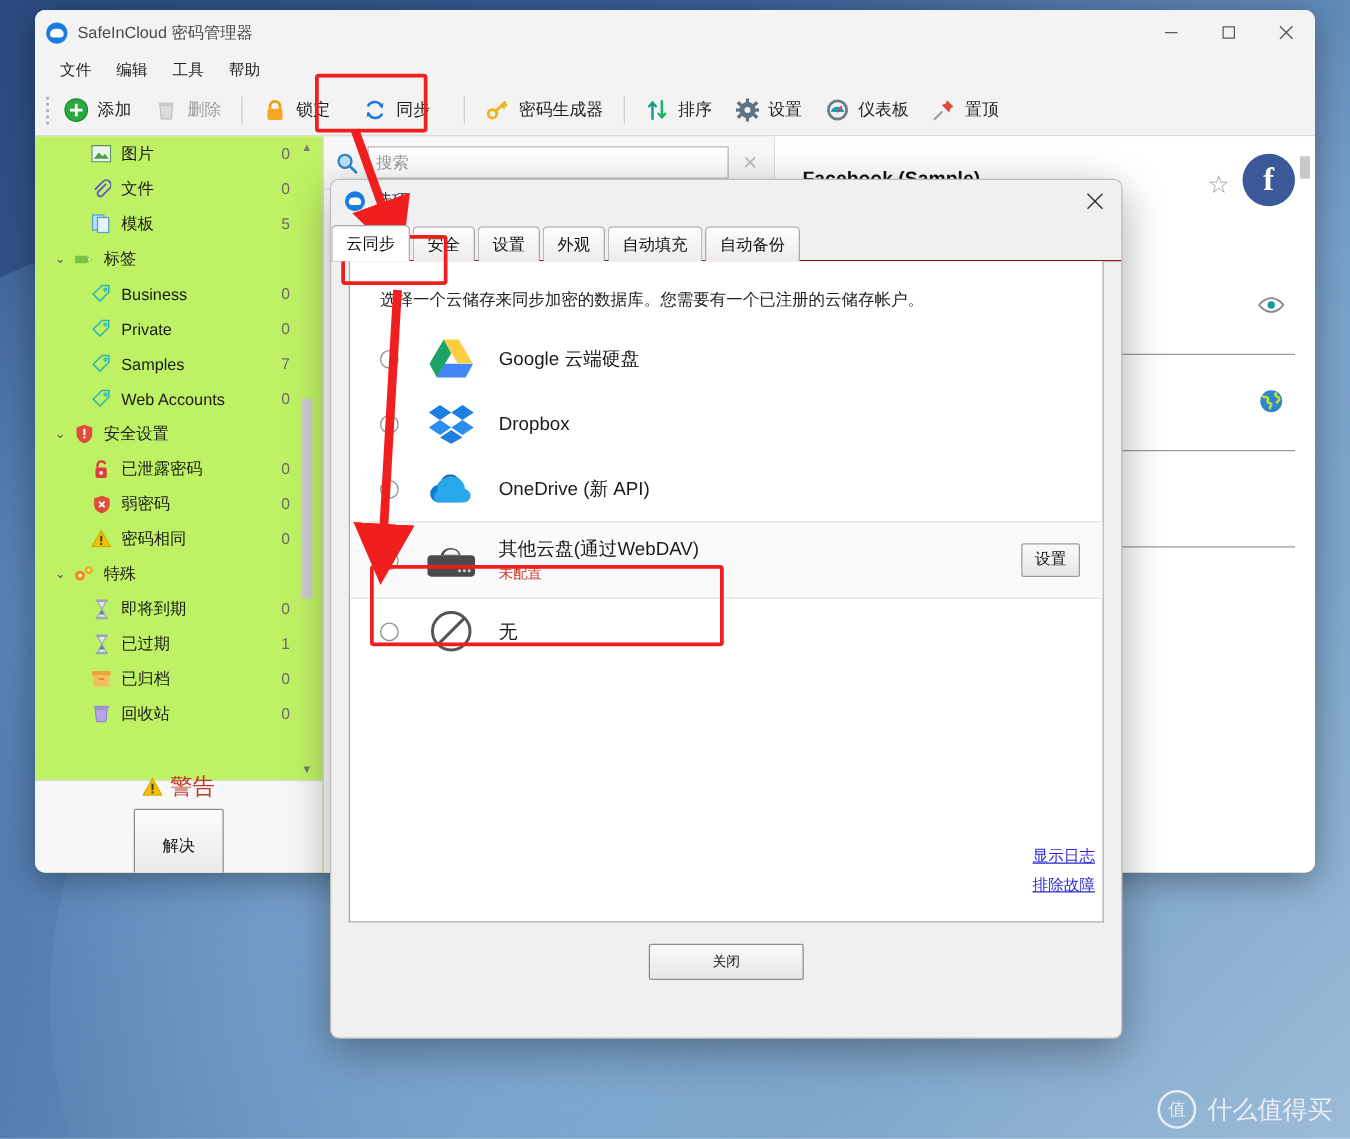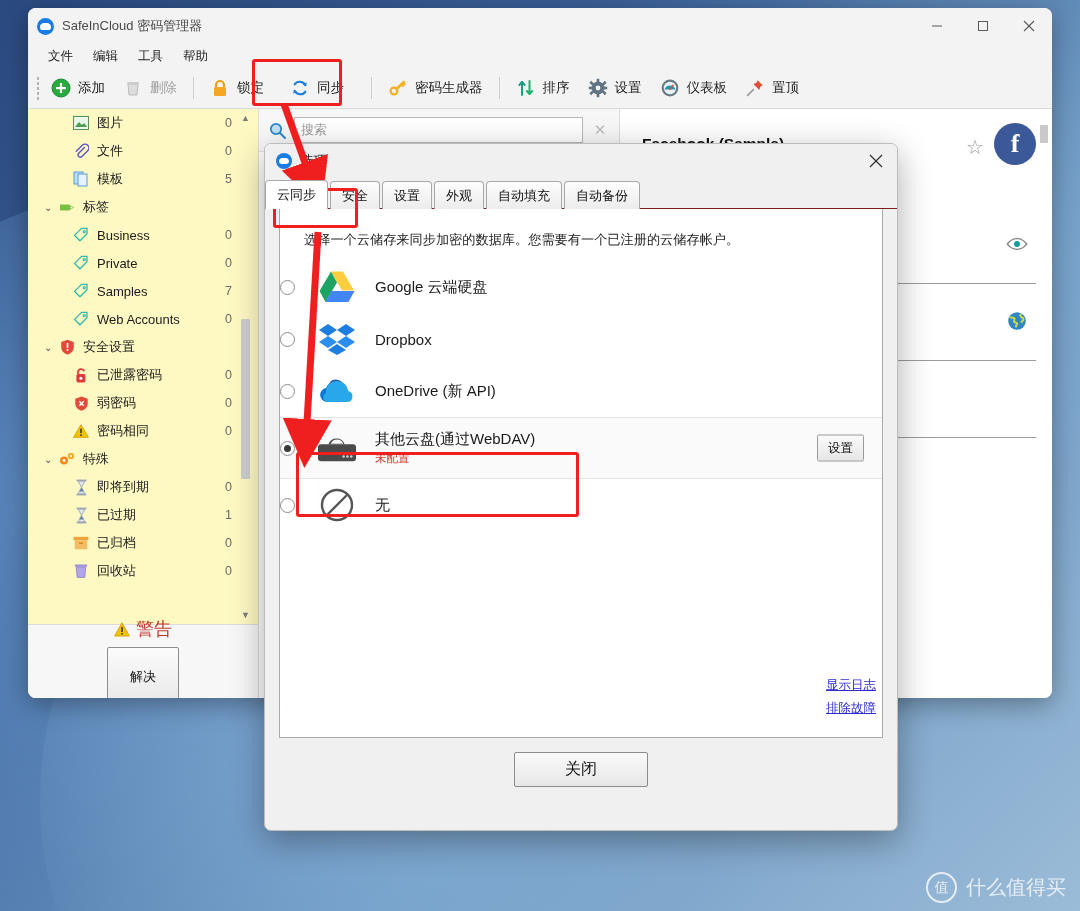--- a/index.html
+++ b/index.html
@@ -44,21 +44,21 @@
   .tb-sep{width:1px;height:22px;background:#cfcfcf;margin:0 7px;}
   .tb-ico{width:20px;height:20px;flex:none;display:block;}
 
   
   .grip{width:4px;height:24px;margin-right:2px;
     background-image:radial-gradient(#b4b4b4 1px, transparent 1.2px);
     background-size:4px 5px;}
 
   
   .app-body{display:flex;height:calc(690px - 36px - 24px - 40px);}
-  .sidebar{width:230px;background:#fef9c3;border-right:1px solid #dcdcdc;
+  .sidebar{width:230px;background:#bef264;border-right:1px solid #dcdcdc;
     position:relative;display:flex;flex-direction:column;}
   .side-scroll{flex:1;overflow:hidden;position:relative;padding-top:0;}
   .side-row{display:flex;align-items:center;height:28px;padding-left:16px;font-size:13px;color:#1b1b1b;}
   .side-row .chev{width:14px;color:#555;font-size:10px;flex:none;display:flex;align-items:center;}
   .side-row .ic{width:18px;height:18px;margin-right:7px;flex:none;display:flex;align-items:center;justify-content:center;}
   .side-row .lbl{flex:1;white-space:nowrap;overflow:hidden;}
   .side-row .cnt{font-size:12.5px;color:#6a6a6a;padding-right:26px;}
   .side-row.child{padding-left:44px;}
   .side-row.group{padding-left:16px;}
 
@@ -110,36 +110,36 @@
   .tabstrip{display:flex;align-items:flex-end;gap:2px;height:30px;
     border-bottom:1px solid #7f1d1d;background:#f0f0f0;position:relative;}
   .tab{border:1px solid #a9a9a9;border-bottom:none;background:linear-gradient(#fdfdfd,#ececec);
     font-size:13px;color:#111;padding:5px 11px 4px;border-radius:4px 4px 0 0;position:relative;top:1px;}
   .tab.active{background:#fff;top:1px;padding-bottom:5px;z-index:2;}
 
   .dlg-panel{margin:0 14px;background:#fff;border:1px solid #a9a9a9;border-top:none;
     height:528px;position:relative;}
   .dlg-desc{font-size:13.2px;color:#1d1d1d;padding:22px 20px 0 24px;}
 
-  .opt-row{display:flex;align-items:center;height:52px;position:relative;}
+  .opt-row{display:flex;align-items:center;height:52px;padding-left:24px;position:relative;}
   .radio{width:13px;height:13px;border:1px solid #8d8d8d;border-radius:50%;background:#fff;flex:none;position:relative;}
   .radio.on:after{content:"";position:absolute;left:3px;top:3px;width:7px;height:7px;border-radius:50%;background:#3a3a3a;}
   .opt-ic{width:40px;height:40px;margin:0 18px 0 22px;flex:none;display:flex;align-items:center;justify-content:center;}
   .opt-label{font-size:15px;color:#1a1a1a;}
   .opt-sub{font-size:11.5px;color:#cb3a2b;margin-top:2px;}
   .opt-row.selected{background:#fafafa;border-top:1px solid #e3e3e3;border-bottom:1px solid #e3e3e3;height:60px;}
   .cfg-btn{position:absolute;right:18px;top:50%;transform:translateY(-50%);
     border:1px solid #9a9a9a;background:linear-gradient(#fafafa,#e6e6e6);
     font-size:12.5px;padding:4px 10px;color:#111;border-radius:2px;}
 
   .dlg-links{position:absolute;right:6px;bottom:14px;text-align:right;}
   .dlg-links a{display:block;font-size:12.5px;color:#2b2bd0;text-decoration:underline;margin-bottom:6px;}
   .dlg-foot{height:62px;display:flex;align-items:center;justify-content:center;}
   .close-btn{border:1px solid #8c8c8c;background:linear-gradient(#fafafa,#e6e6e6);
-    font-size:16px;padding:6px 50px;color:#111;border-radius:2px;}
+    font-size:11px;padding:6px 50px;color:#111;border-radius:2px;}
 
   
   .annot{position:absolute;border:3px solid #ef1f1f;border-radius:3px;pointer-events:none;}
   .a-sync{left:252px;top:59px;width:84px;height:41px;}
   .a-tab{left:273px;top:188px;width:79px;height:34px;}
   .a-webdav{left:296px;top:452px;width:277px;height:59px;}
   .arrow-svg{position:absolute;left:0;top:0;pointer-events:none;}
 
   
   .wm{position:absolute;right:14px;bottom:8px;display:flex;align-items:center;gap:9px;opacity:.92;}

